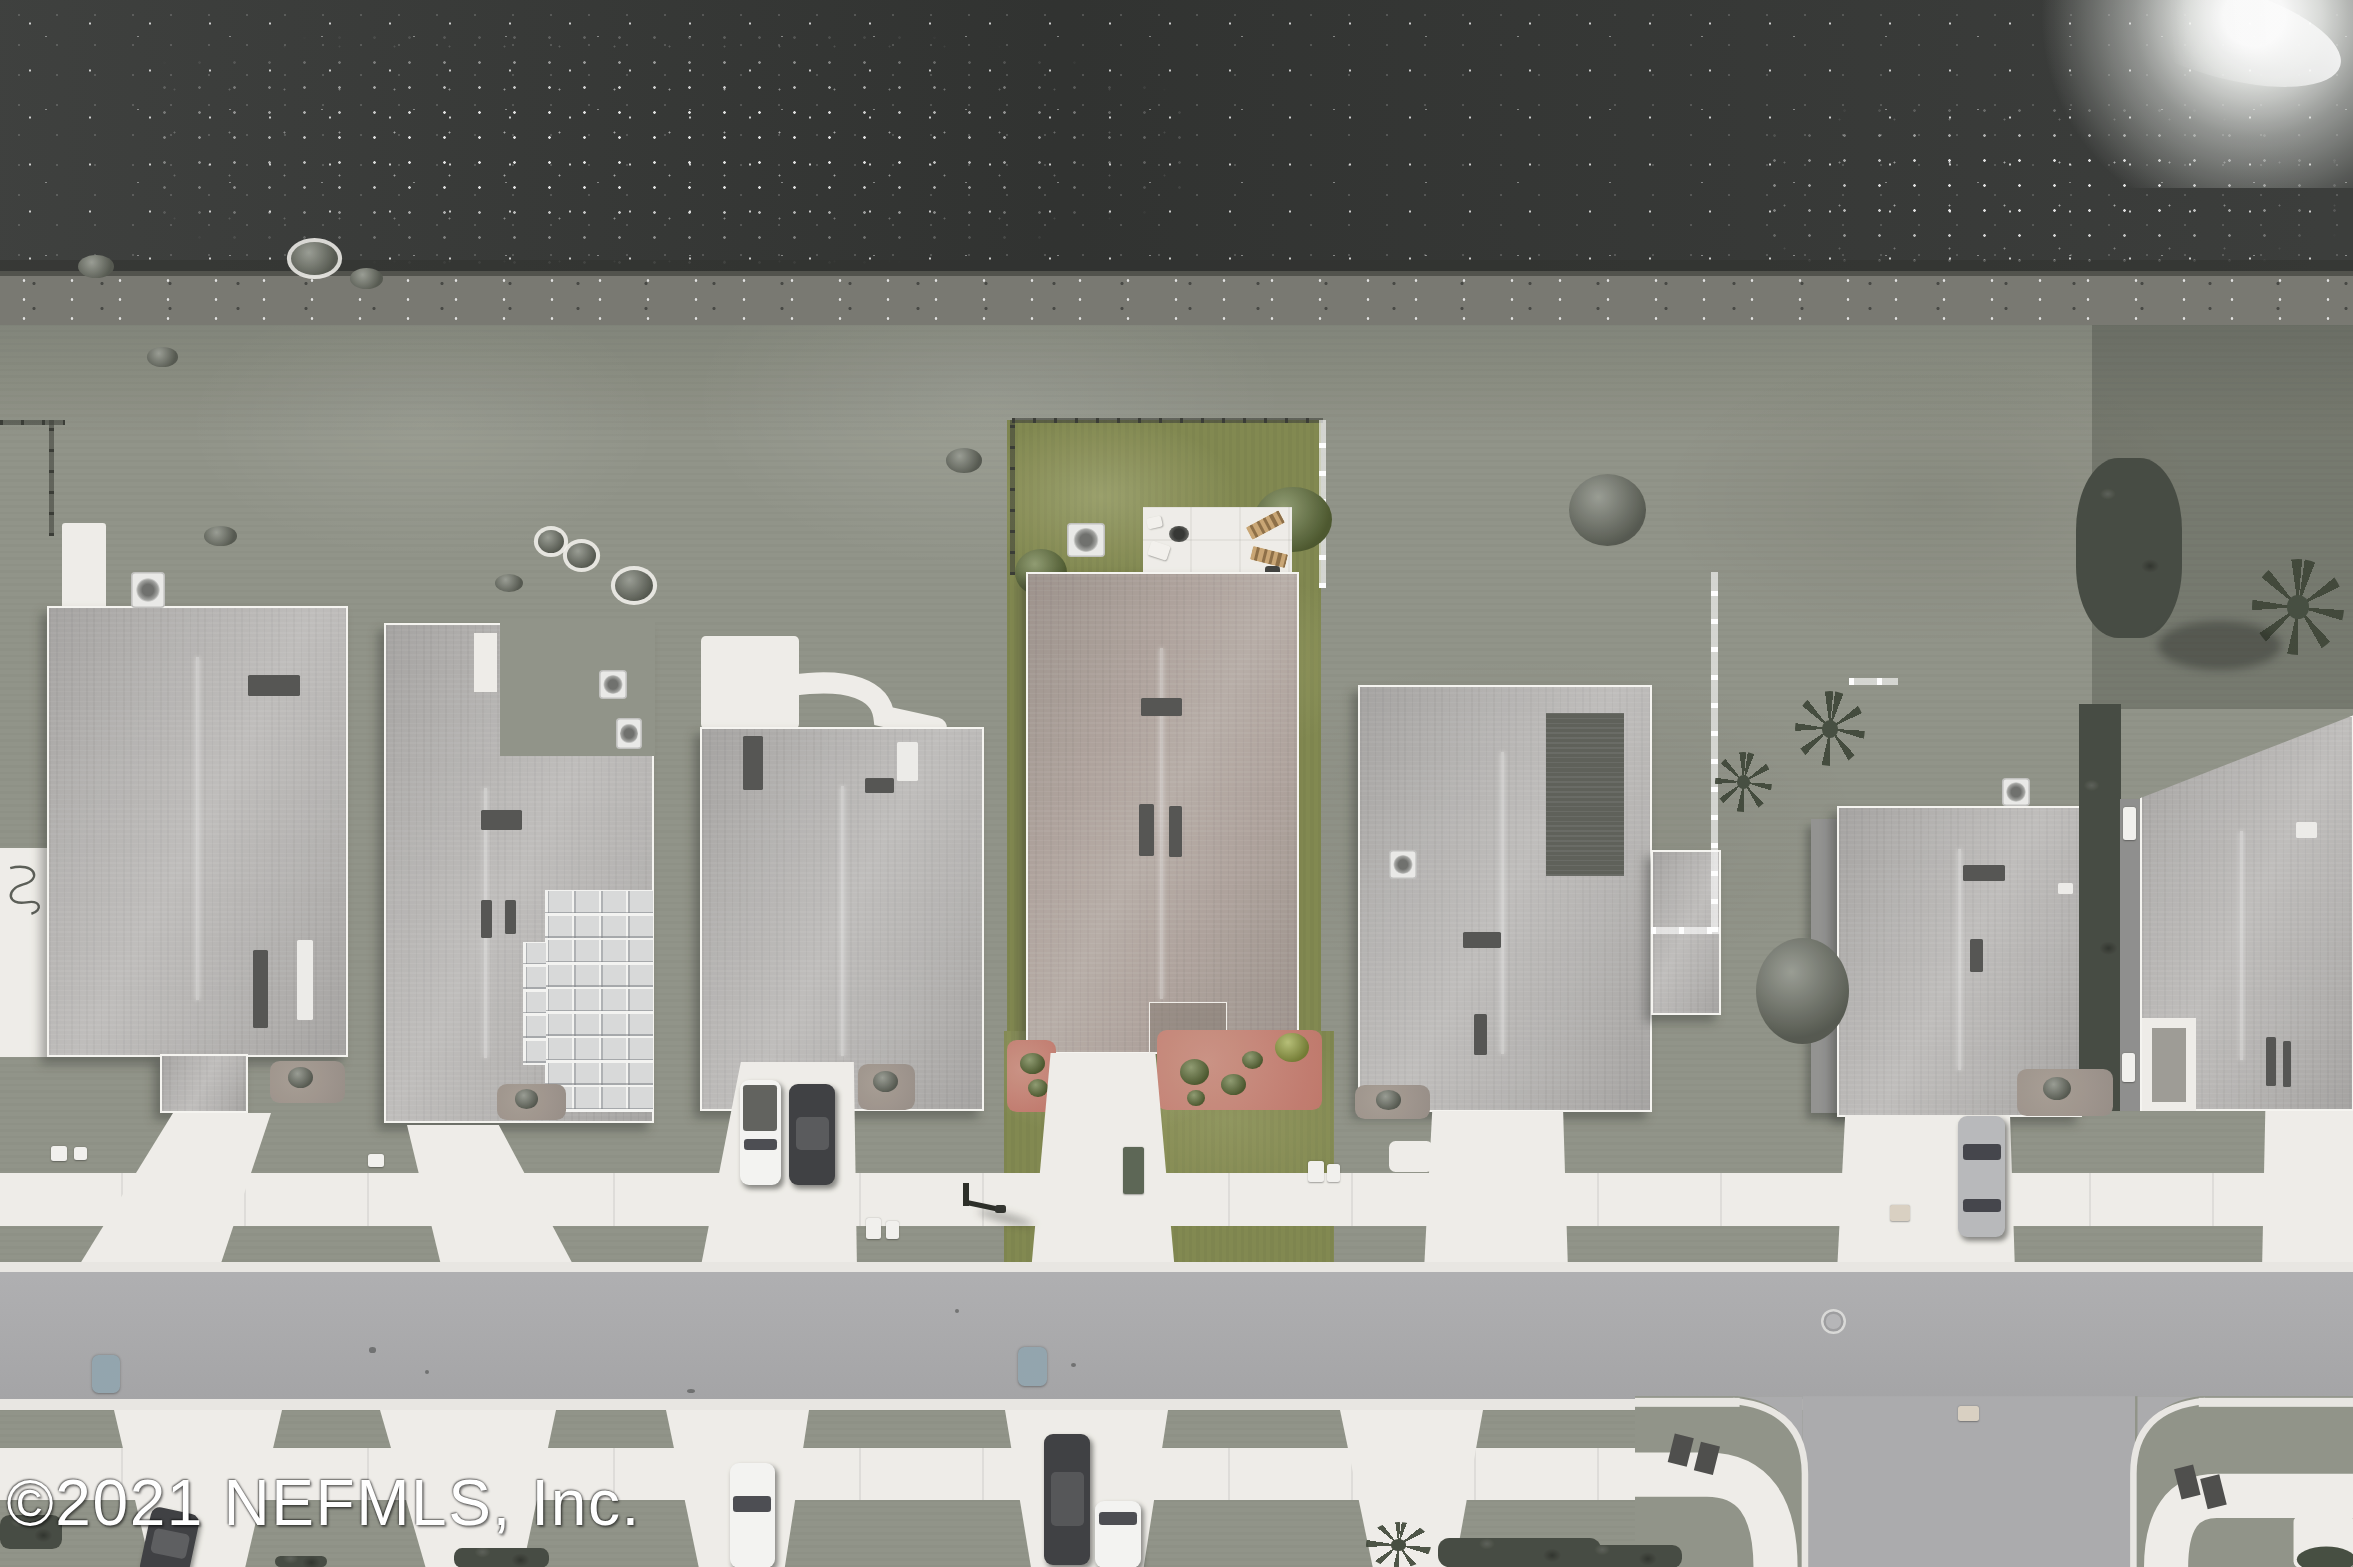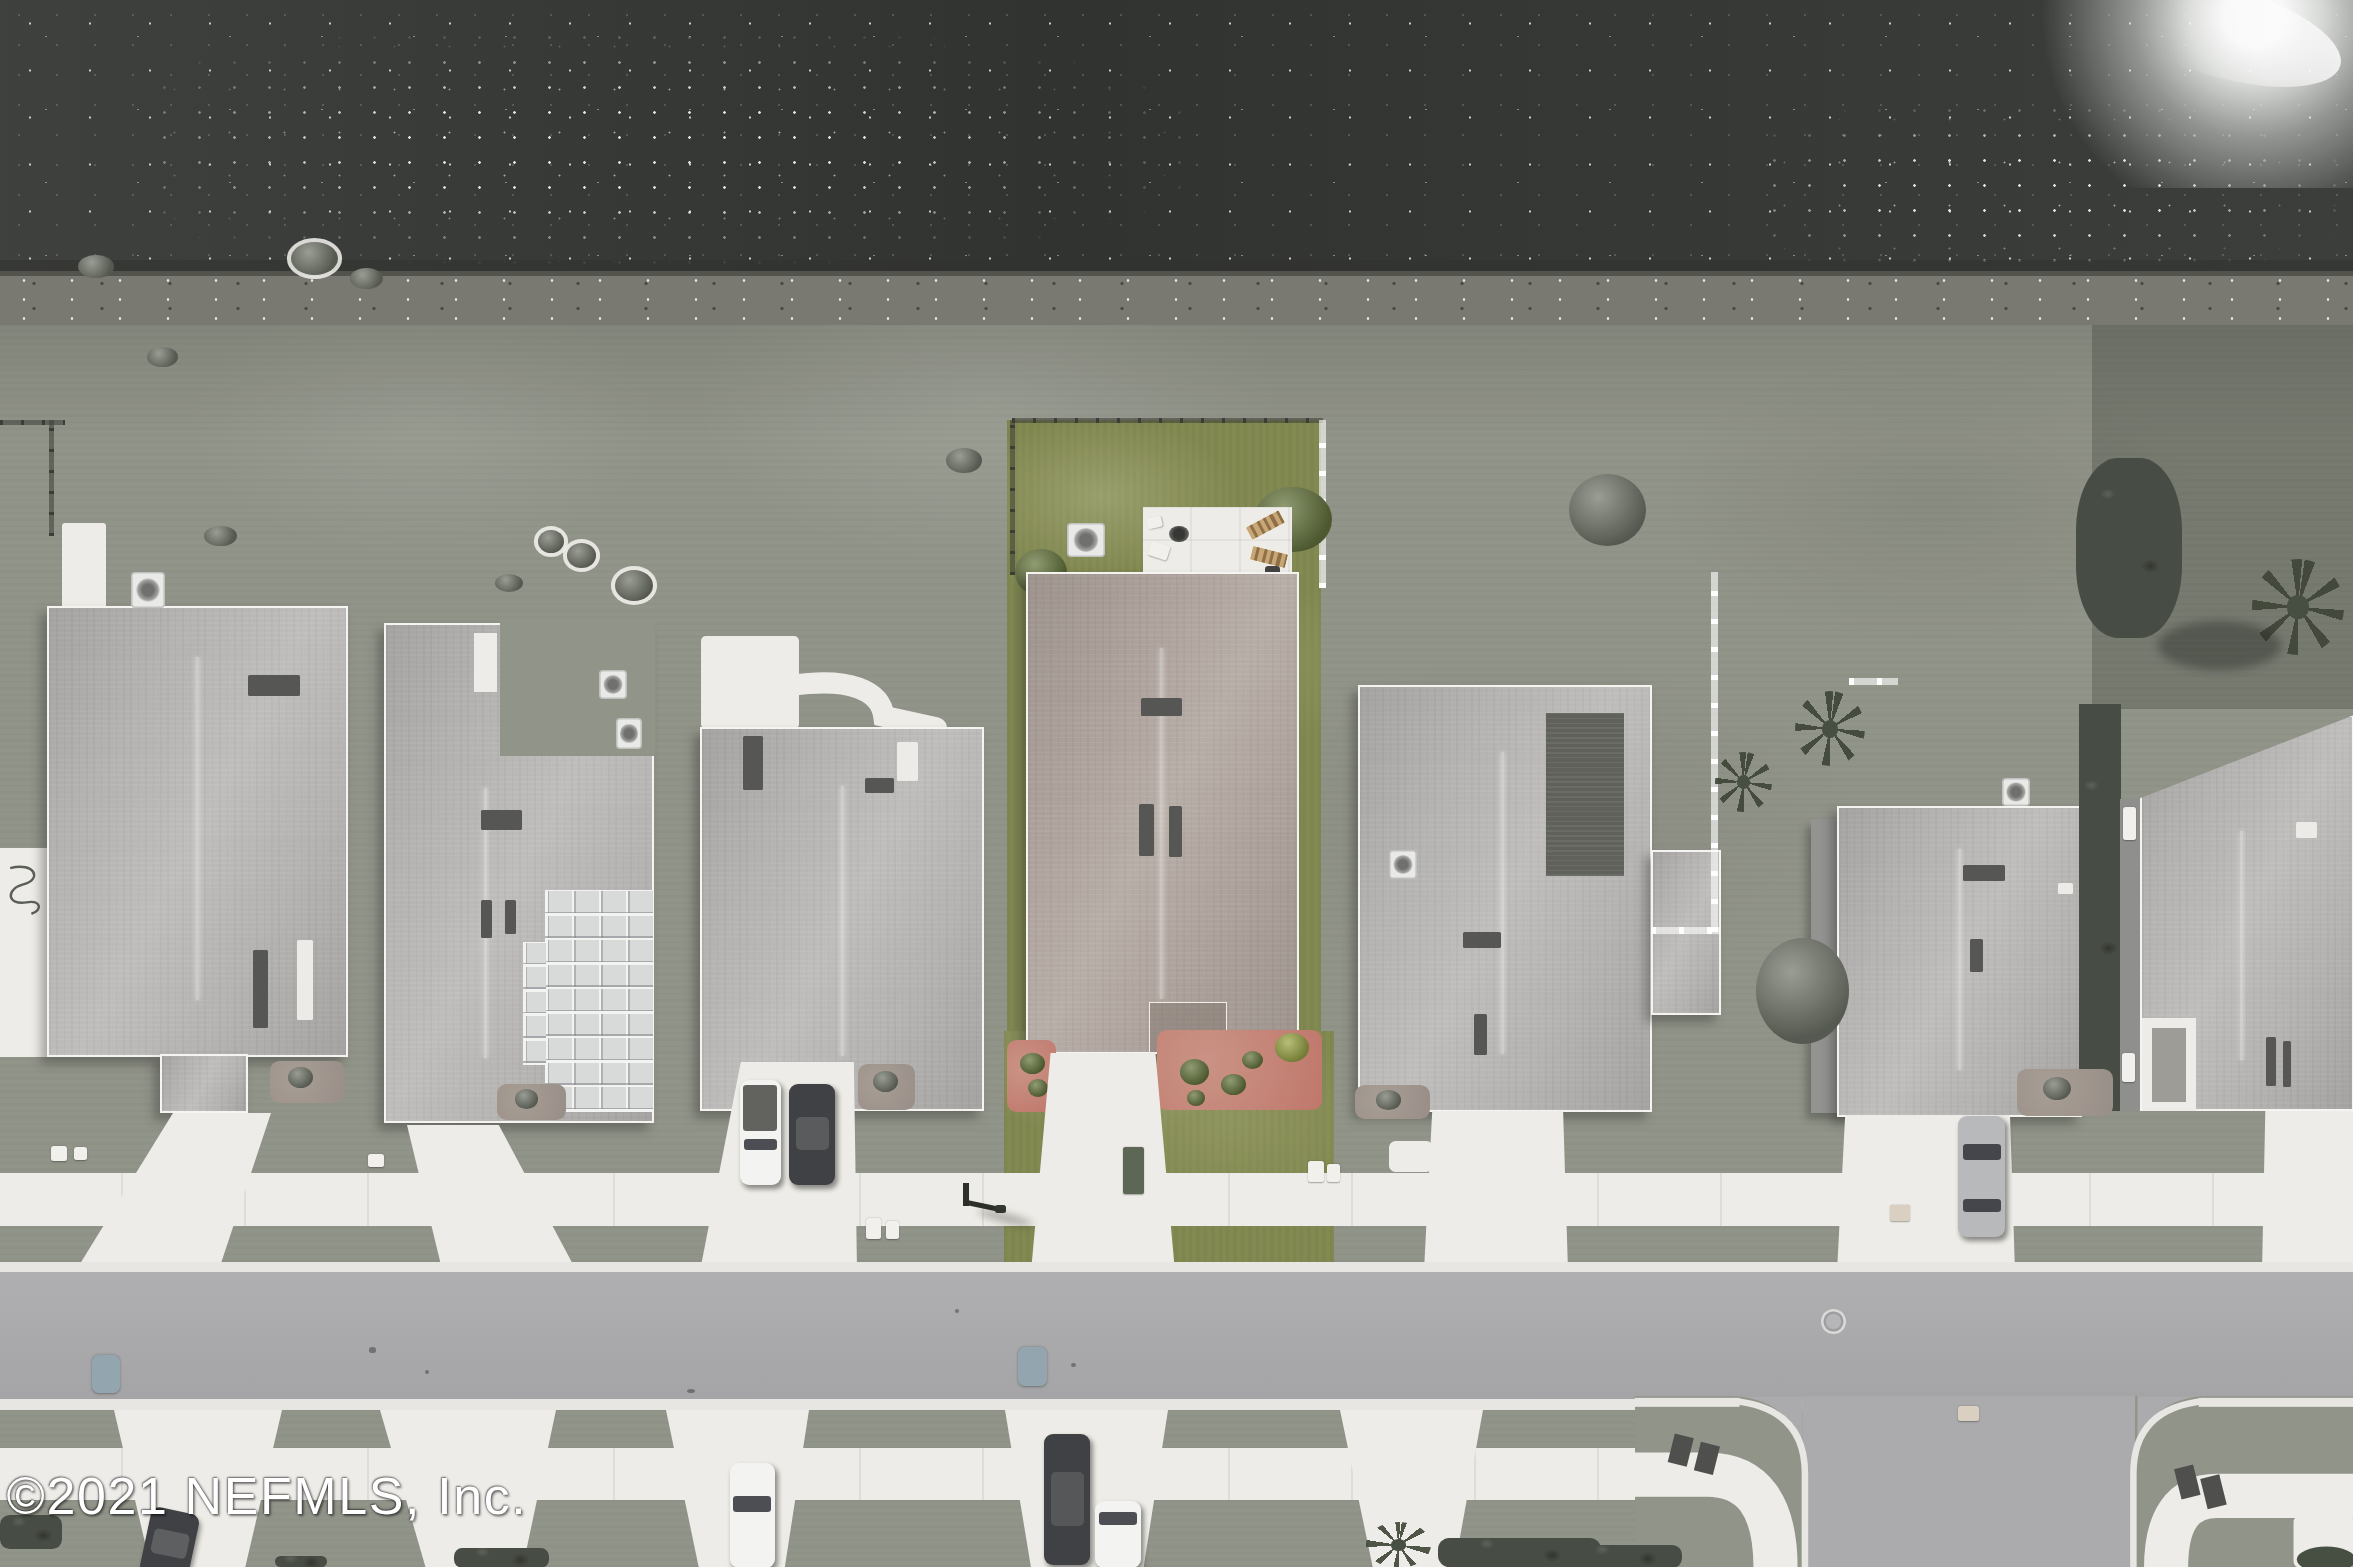--- a/index.html
+++ b/index.html
@@ -100,21 +100,21 @@
   .car.white{background:var(--c-carWhite,#f4f4f2);}
   .car.dark{background:var(--c-carDark,#37383b);}
   .car.silver{background:var(--c-carSilver,#b6b7b9);}
   .glass{background:var(--c-glassDark,#2c2e33);border-radius:3.3px;opacity:.88;}
   .lounger{background:repeating-linear-gradient(90deg,#c8a36f 0 4.1px,#8a6a40 4.1px 7.4px);border-radius:2.5px;border:0.8px solid #f0ece4;}
   .firepit{border-radius:50%;background:radial-gradient(circle,#2e2f2c 0 40%, #595a56 70%, #8d8e8a 100%);}
   .chairw{background:#f3f1ec;border-radius:2.5px;box-shadow:0.8px 0.8px 1.6px rgba(0,0,0,.3);}
   .dot{border-radius:50%;background:rgba(20,22,20,.4);}
   .manhole{border-radius:50%;background:#b4b4b6;box-shadow:inset 0 0 0 2.5px #d8d8d6, inset 0 0 0 4.9px #9a9a9c;}
   .veil{background:rgba(236,236,230,.05);pointer-events:none;}
-  #watermark{color:#ffffff;font-size:52px;letter-spacing:1.6px;font-weight:400;white-space:nowrap;
+  #watermark{color:#ffffff;font-size:64px;letter-spacing:1.6px;font-weight:400;white-space:nowrap;
     text-shadow:0 0 2.5px rgba(0,0,0,.6), 1.6px 1.6px 2.5px rgba(0,0,0,.45), -0.8px -0.8px 1.6px rgba(0,0,0,.4);}
 </style>
 </head>
 <body>
 
 <div id="stage">
 
   <div class="abs water" style="left:0;top:0;width:2354px;height:288px;"></div>
   <div class="abs water-bright" style="left:147px;top:24.5px;width:1062px;height:245px;"></div>
   <div class="abs water-bright" style="left:1757px;top:98px;width:597px;height:188px;"></div>

